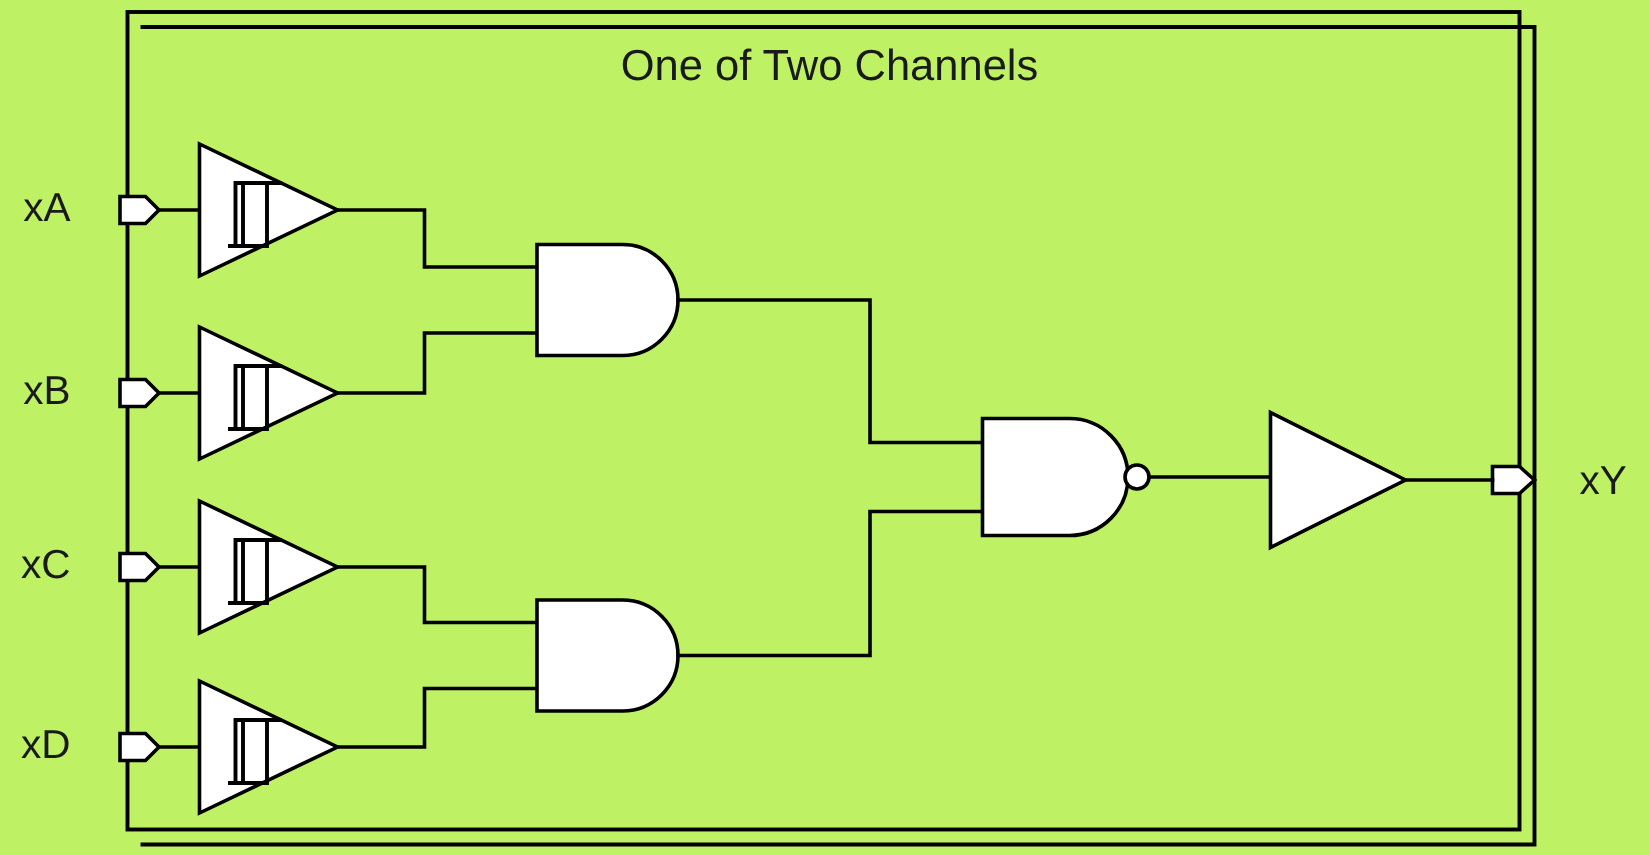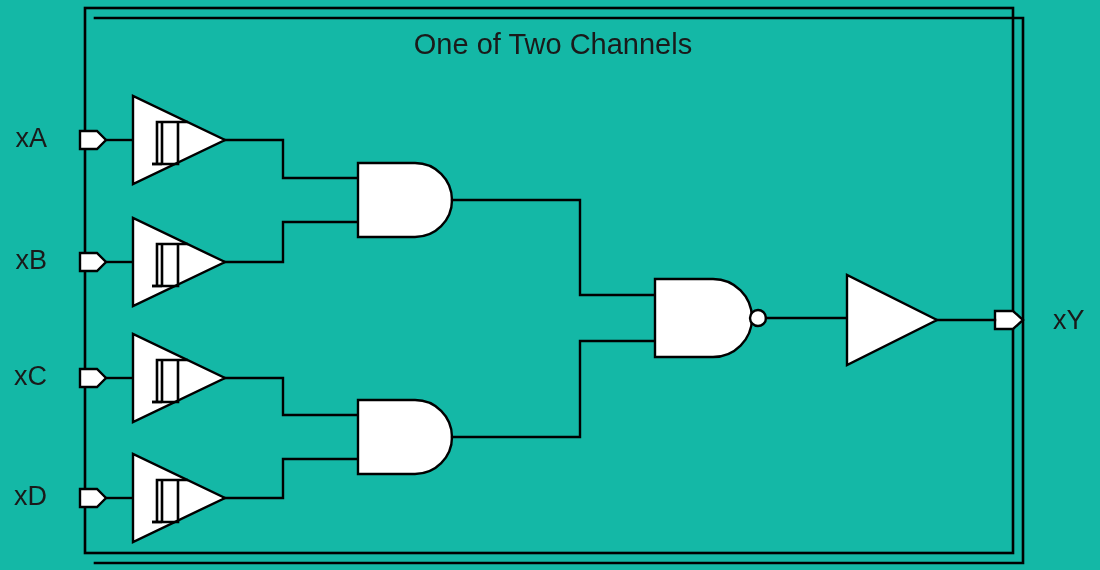--- a/index.html
+++ b/index.html
@@ -8,21 +8,21 @@
     padding: 0;
     background: #ffffff;
   }
   body {
     font-family: "Liberation Sans", sans-serif;
   }
   #diagram-root {
     position: relative;
     width: 1100px;
     height: 570px;
-    background: #14b8a6;
+    background: #bef264;
     overflow: hidden;
   }
   svg#schematic {
     display: block;
     width: 1100px;
     height: 570px;
   }
   .wire, .gate-body, .pkg-border {
     fill: none;
     stroke: #000000;

